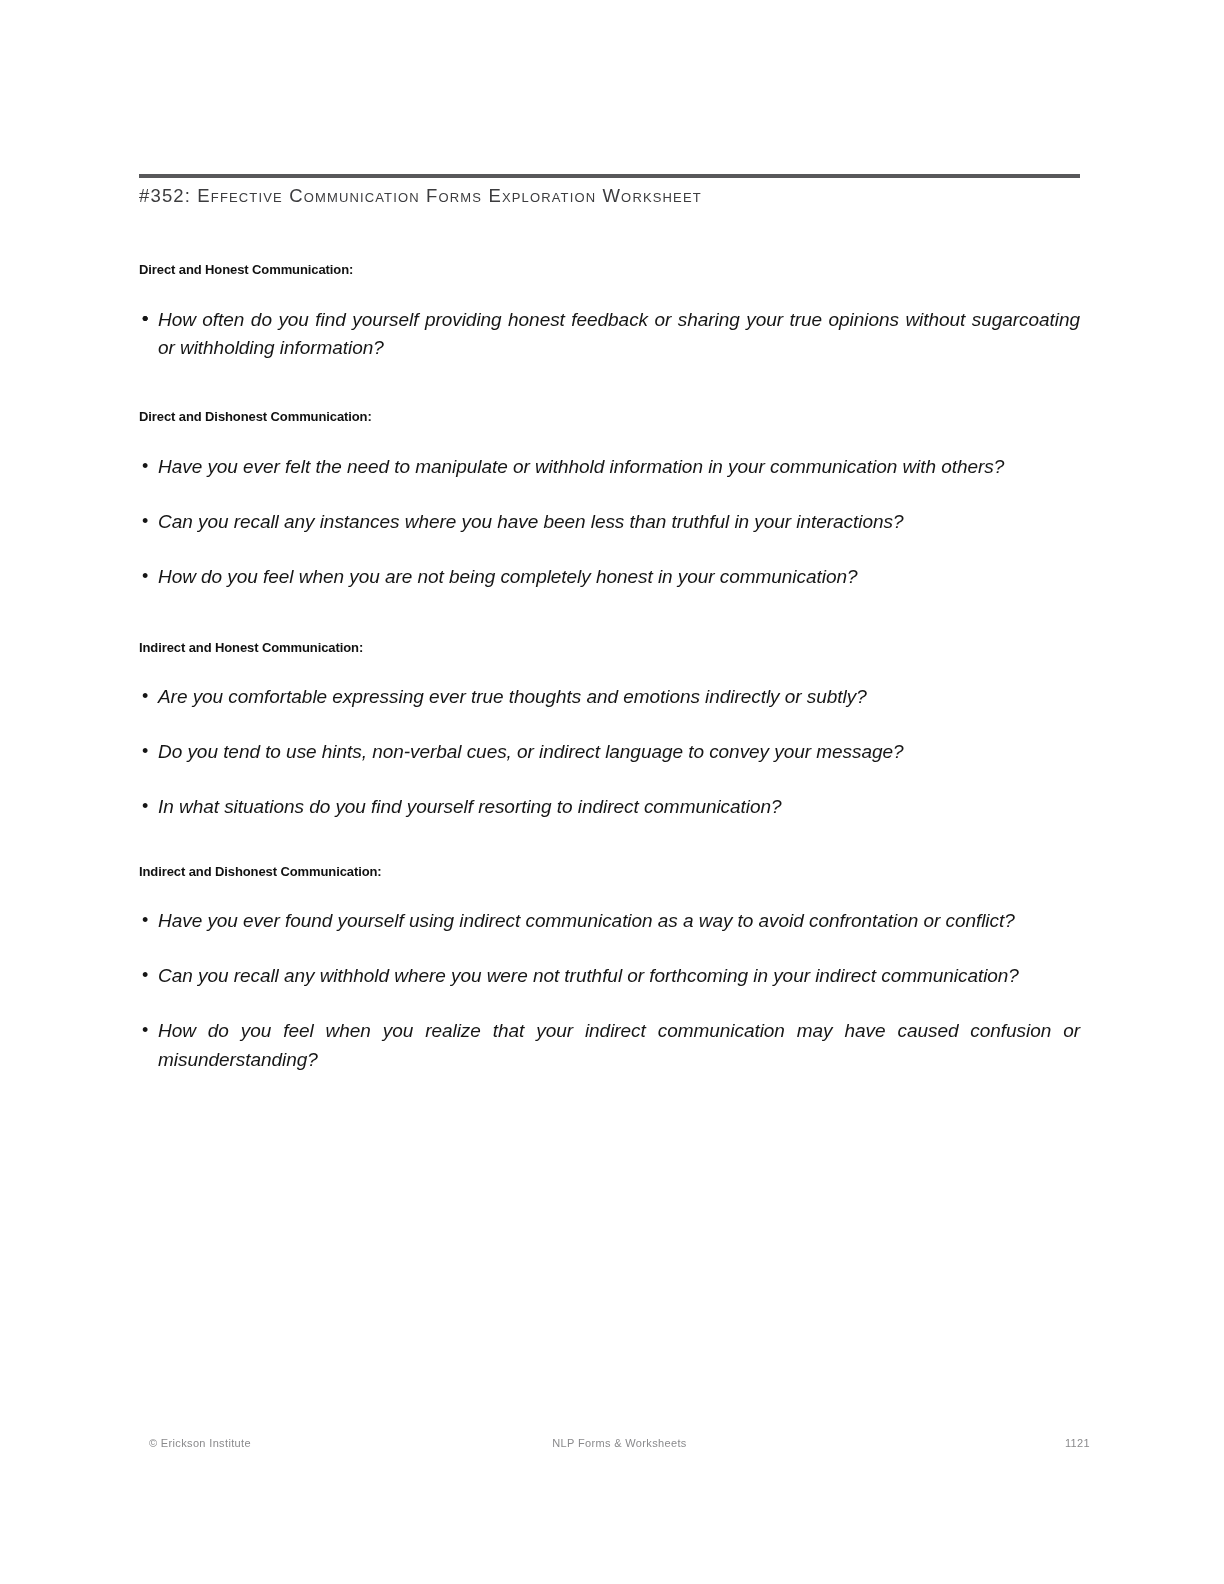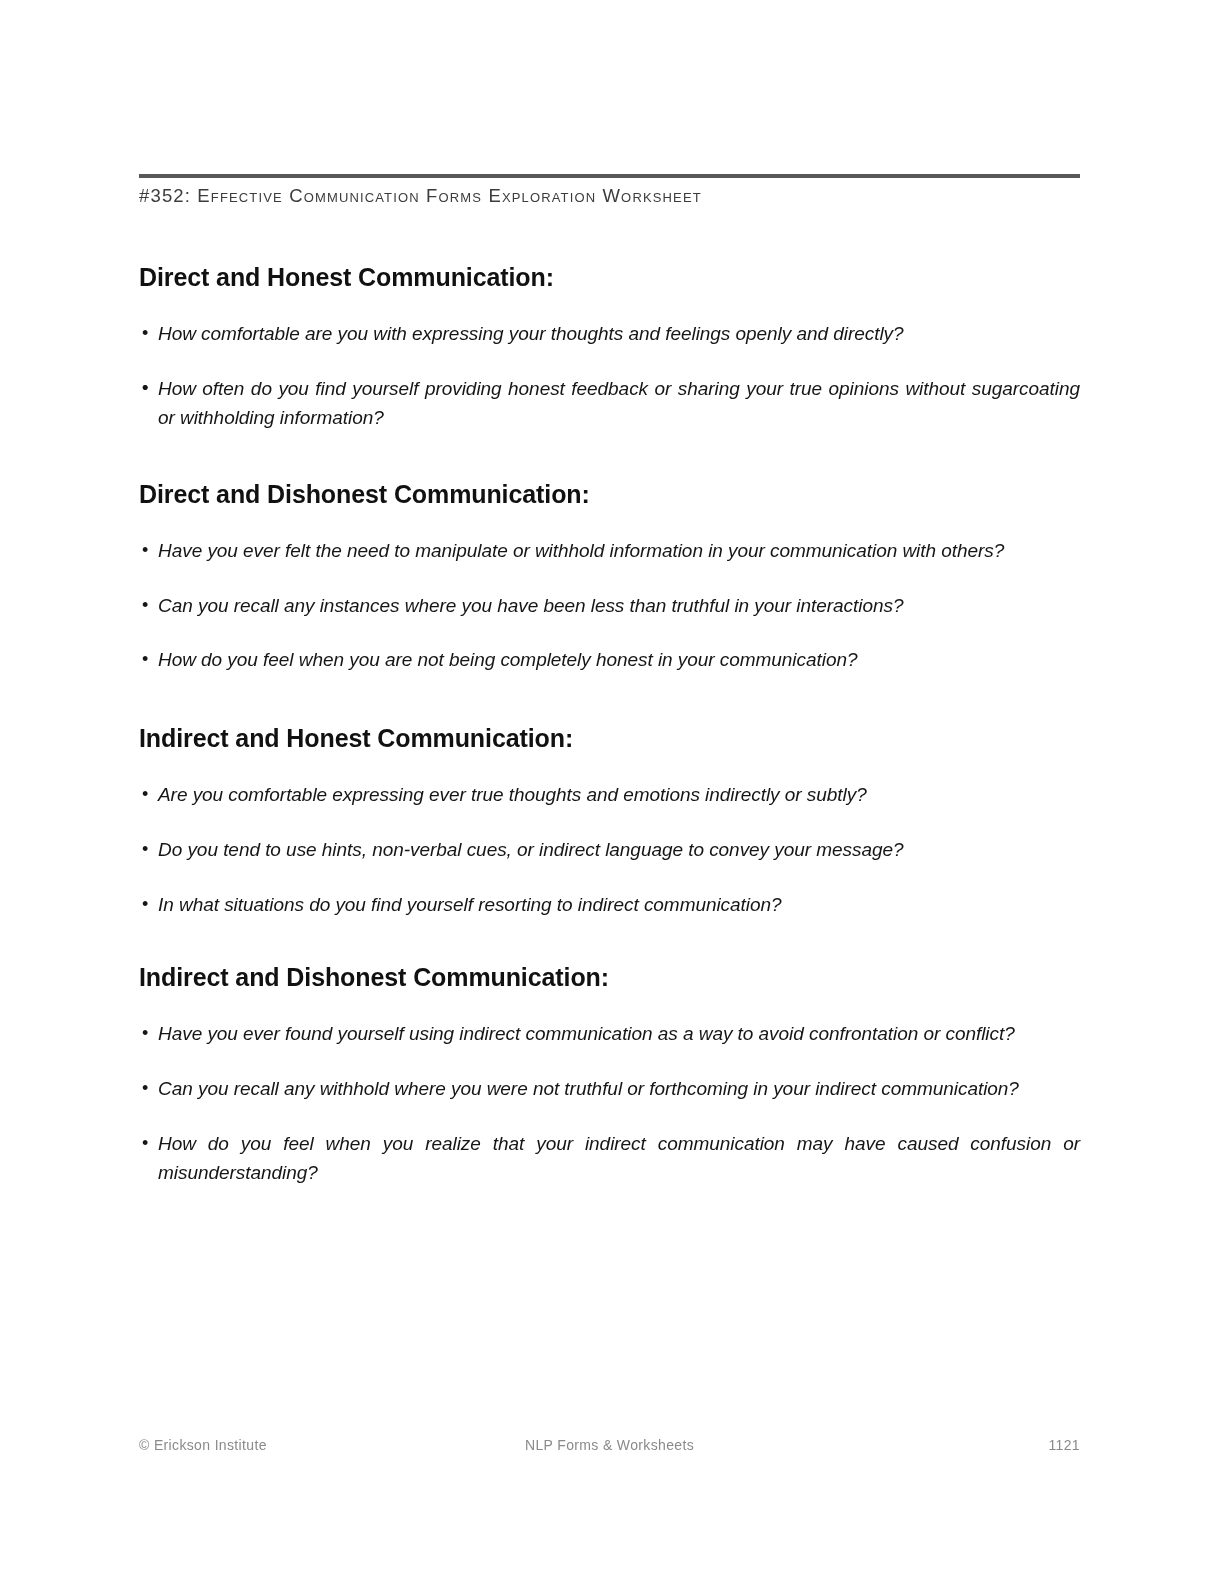--- a/index.html
+++ b/index.html
@@ -55,21 +55,21 @@
     top: 262px;
     width: 941px;
   }
 
   .section {
     margin-bottom: 42px;
   }
   .section:last-child { margin-bottom: 16px; }
 
   .section-heading {
-    font-size: 25px;
+    font-size: 13px;
     font-weight: bold;
     color: #111111;
     letter-spacing: -0.1px;
     margin: 0 0 28px 0;
     line-height: 1.2;
   }
 
   .bullet-list {
     list-style: none;
     margin: 0;
@@ -101,25 +101,25 @@
   }
 
   
   .section.s1 { margin-bottom: 46px; }
   .section.s2 { margin-bottom: 48px; }
   .section.s3 { }
 
   
   .footer {
     position: absolute;
-    left: 139px;
+    left: 149px;
     top: 1437px;
     width: 941px;
     height: 24px;
-    font-size: 14px;
+    font-size: 11px;
     color: #8a8a8c;
     letter-spacing: 0.35px;
   }
   .footer-left {
     position: absolute;
     left: 0;
     top: 0;
     white-space: nowrap;
   }
   .footer-center {
@@ -148,21 +148,20 @@
 
   <div class="doc-title">#352: Effective Communication Forms Exploration Worksheet</div>
 
   <div class="sections">
 
     <div class="section s1">
       <h2 class="section-heading">Direct and Honest Communication:</h2>
       <ul class="bullet-list">
         <li class="bullet-item">
           <span class="dot">•</span>
-          <span>How comfortable are you with expressing your thoughts and feelings openly and directly?</span>
         </li>
         <li class="bullet-item">
           <span class="dot">•</span>
         </li>
         <li class="bullet-item">
           <span class="dot">•</span>
           <span>How often do you find yourself providing honest feedback or sharing your true opinions without sugarcoating or withholding information?</span>
         </li>
       </ul>
     </div>

